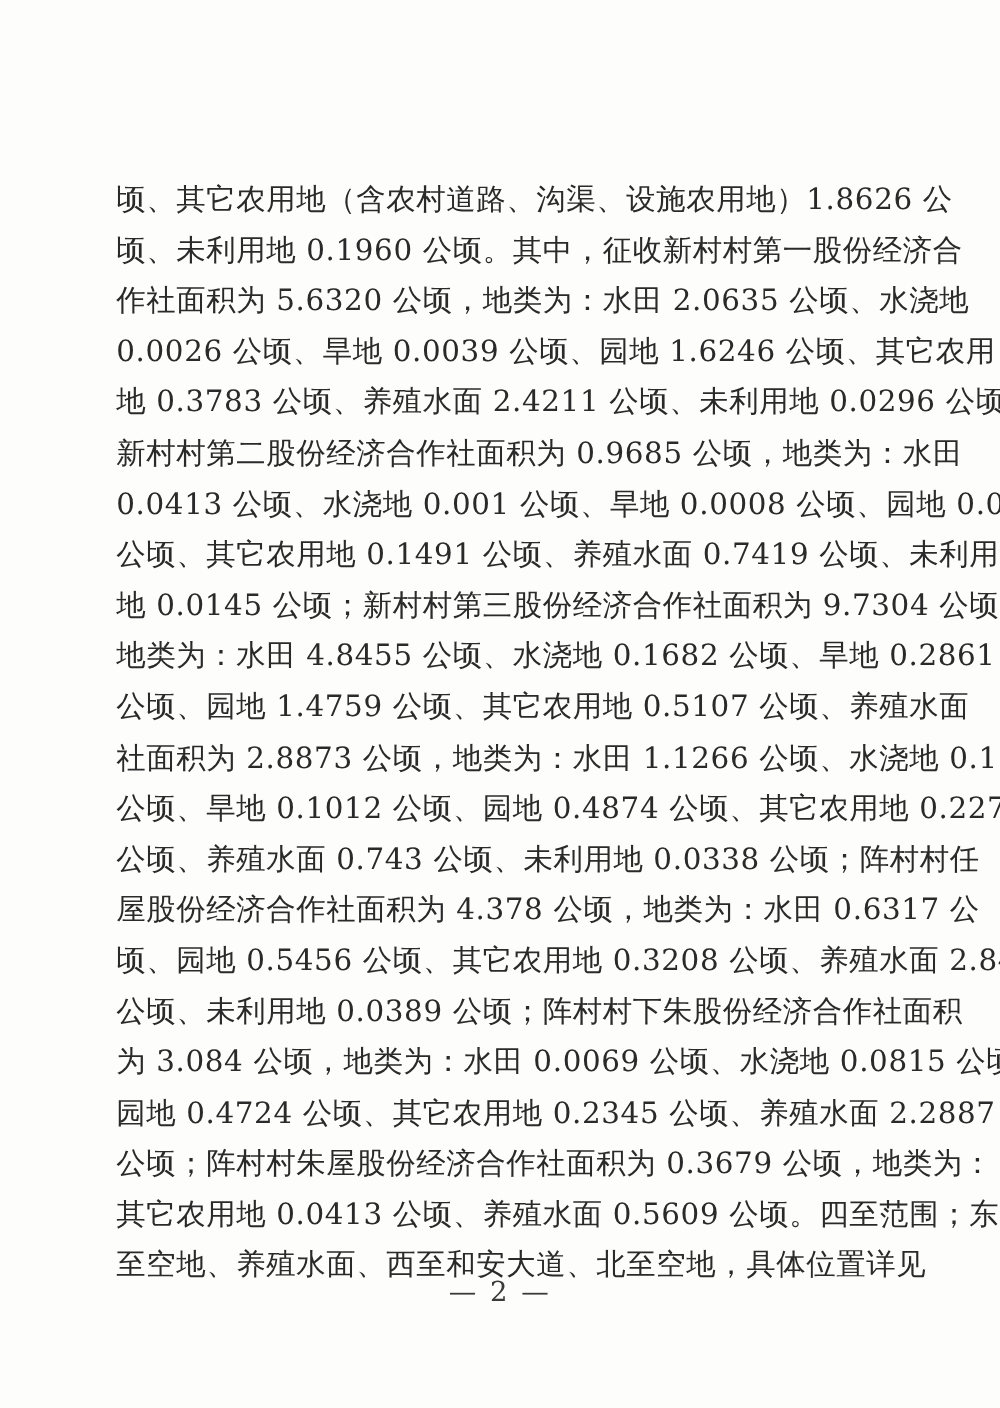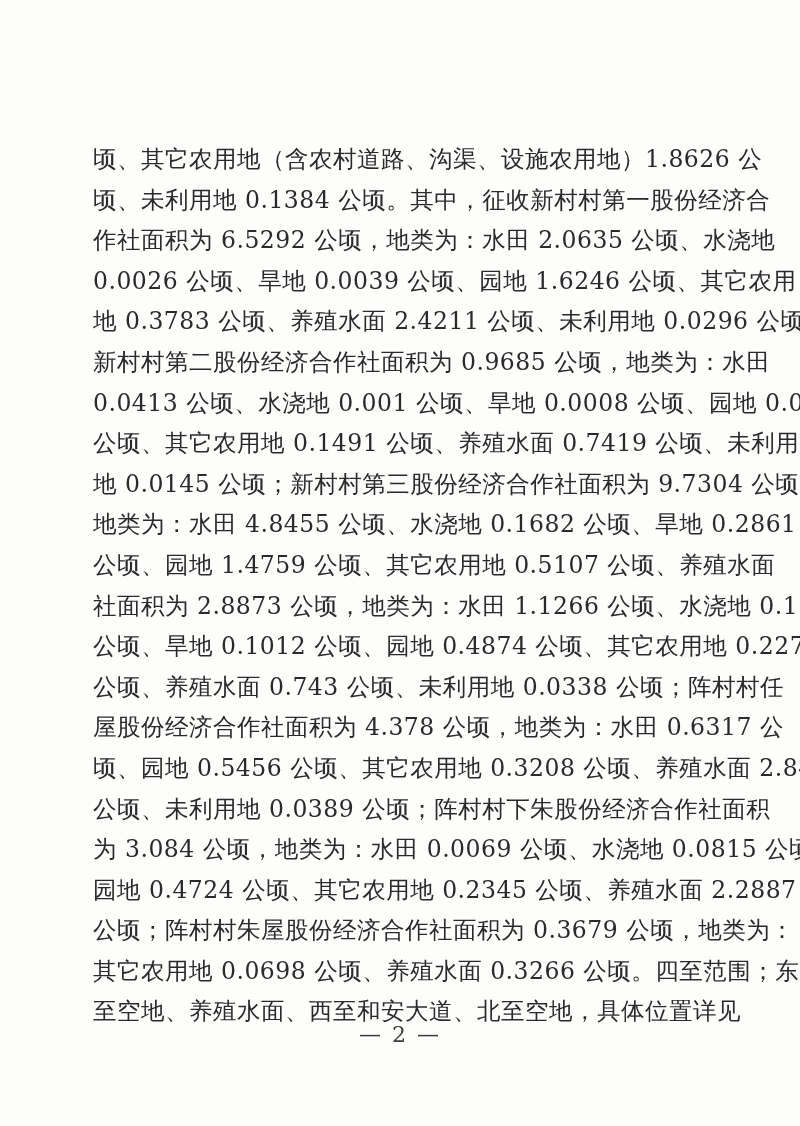--- a/index.html
+++ b/index.html
@@ -49,37 +49,37 @@
       color: #3a3a3a;
       letter-spacing: 2px;
     }
   </style>
 </head>
 <body>
 
 <div class="page">
   <div class="body-text">
     <span class="line">顷、其它农用地（含农村道路、沟渠、设施农用地）1.8626 公</span>
-    <span class="line">顷、未利用地 0.1384 公顷。其中，征收新村村第一股份经济合</span>
-    <span class="line">作社面积为 6.5292 公顷，地类为：水田 2.0635 公顷、水浇地</span>
+    <span class="line">顷、未利用地 0.1960 公顷。其中，征收新村村第一股份经济合</span>
+    <span class="line">作社面积为 5.6320 公顷，地类为：水田 2.0635 公顷、水浇地</span>
     <span class="line">0.0026 公顷、旱地 0.0039 公顷、园地 1.6246 公顷、其它农用</span>
     <span class="line">地 0.3783 公顷、养殖水面 2.4211 公顷、未利用地 0.0296 公顷；</span>
     <span class="line">新村村第二股份经济合作社面积为 0.9685 公顷，地类为：水田</span>
     <span class="line">0.0413 公顷、水浇地 0.001 公顷、旱地 0.0008 公顷、园地 0.0199</span>
     <span class="line">公顷、其它农用地 0.1491 公顷、养殖水面 0.7419 公顷、未利用</span>
     <span class="line">地 0.0145 公顷；新村村第三股份经济合作社面积为 9.7304 公顷，</span>
     <span class="line">地类为：水田 4.8455 公顷、水浇地 0.1682 公顷、旱地 0.2861</span>
     <span class="line">公顷、园地 1.4759 公顷、其它农用地 0.5107 公顷、养殖水面</span>
     <span class="line">社面积为 2.8873 公顷，地类为：水田 1.1266 公顷、水浇地 0.1747</span>
     <span class="line">公顷、旱地 0.1012 公顷、园地 0.4874 公顷、其它农用地 0.2279</span>
     <span class="line">公顷、养殖水面 0.743 公顷、未利用地 0.0338 公顷；阵村村任</span>
     <span class="line">屋股份经济合作社面积为 4.378 公顷，地类为：水田 0.6317 公</span>
     <span class="line">顷、园地 0.5456 公顷、其它农用地 0.3208 公顷、养殖水面 2.841</span>
     <span class="line">公顷、未利用地 0.0389 公顷；阵村村下朱股份经济合作社面积</span>
     <span class="line">为 3.084 公顷，地类为：水田 0.0069 公顷、水浇地 0.0815 公顷、</span>
     <span class="line">园地 0.4724 公顷、其它农用地 0.2345 公顷、养殖水面 2.2887</span>
     <span class="line">公顷；阵村村朱屋股份经济合作社面积为 0.3679 公顷，地类为：</span>
-    <span class="line">其它农用地 0.0698 公顷、养殖水面 0.3266 公顷。四至范围；东</span>
+    <span class="line">其它农用地 0.0413 公顷、养殖水面 0.5609 公顷。四至范围；东</span>
     <span class="line">至空地、养殖水面、西至和安大道、北至空地，具体位置详见</span>
   </div>
 
   <div class="page-number">— 2 —</div>
 </div>
 
 </body></html>

